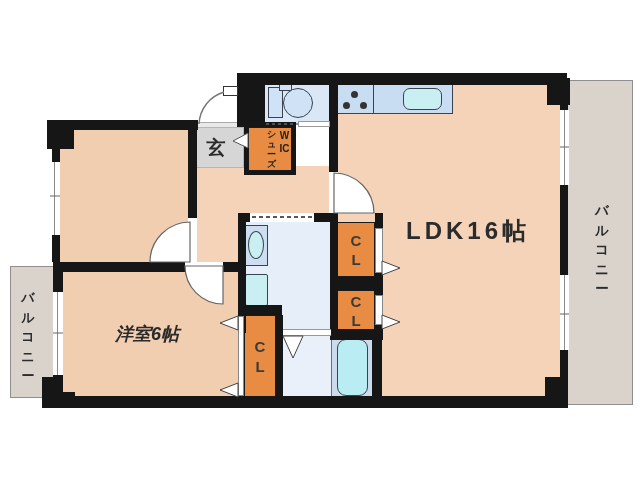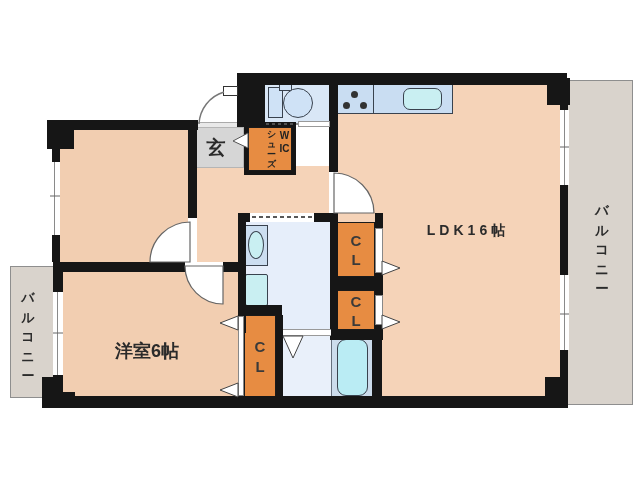--- a/index.html
+++ b/index.html
@@ -141,22 +141,22 @@
 
     <line x1="252" y1="217" x2="313" y2="217" stroke="#222" stroke-width="1.5" stroke-dasharray="4 3"></line>
     <line x1="266" y1="124" x2="298" y2="124" stroke="#666" stroke-width="1.5" stroke-dasharray="3 3"></line>
 
     <line x1="50" y1="196" x2="60" y2="196" stroke="#666" stroke-width="1"></line>
     <line x1="53" y1="333" x2="63" y2="333" stroke="#666" stroke-width="1"></line>
     <line x1="560" y1="147" x2="569" y2="147" stroke="#666" stroke-width="1"></line>
     <line x1="560" y1="314" x2="569" y2="314" stroke="#666" stroke-width="1"></line>
   </svg>
 
-  <div class="label" style="left:147px;top:351px;font-size:18px;">洋室6帖</div>
-  <div class="label" style="left:468px;top:231px;font-size:14px;letter-spacing:4px;">LDK16帖</div>
+  <div class="label" style="left:147px;top:334px;font-size:18px;font-style:italic;">洋室6帖</div>
+  <div class="label" style="left:468px;top:231px;font-size:24px;letter-spacing:4px;">LDK16帖</div>
   <div class="label" style="left:216px;top:148px;font-size:19px;">玄</div>
 
   <div class="abs" style="left:249px;top:129px;width:58px;height:42px;display:flex;justify-content:center;gap:3px;">
     <div class="vtext" style="position:static;width:10px;font-size:9px;line-height:10px;color:#222;">シューズ</div>
     <div class="vtext" style="position:static;width:10px;font-size:10px;line-height:13px;color:#222;">WIC</div>
   </div>
 
   <div class="vtext" style="left:349px;top:231px;width:14px;font-size:15px;line-height:19px;color:#3a3a3a;">CL</div>
   <div class="vtext" style="left:349px;top:292px;width:14px;font-size:15px;line-height:19px;color:#3a3a3a;">CL</div>
   <div class="vtext" style="left:253px;top:337px;width:14px;font-size:15px;line-height:20px;color:#3a3a3a;">CL</div>

